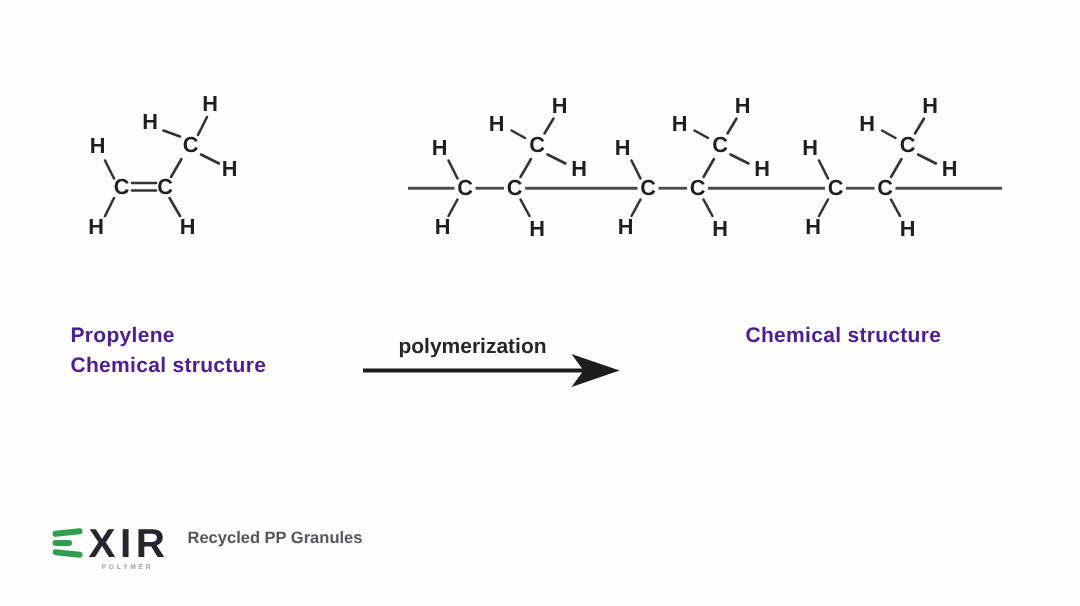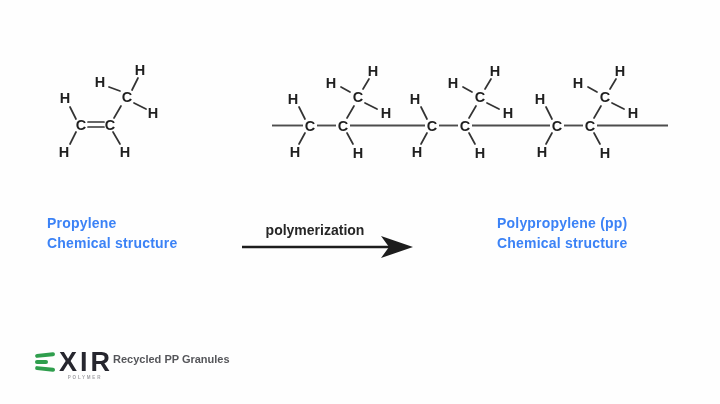--- a/index.html
+++ b/index.html
@@ -47,21 +47,21 @@
     fill: #262626;
     text-anchor: middle;
   }
 
   
   .mol-label {
     position: absolute;
     font-size: 14px;
     font-weight: 700;
     line-height: 20px;
-    color: #3b82f6;
+    color: #4c1d95;
     letter-spacing: 0.2px;
     white-space: nowrap;
   }
 
   
   .logo {
     position: absolute;
     left: 35px;
     top: 351px;
     display: flex;
@@ -101,20 +101,21 @@
   .logo-sub {
     display: block;
     font-size: 4.5px;
     font-weight: 700;
     letter-spacing: 1.8px;
     color: #a2a2a6;
     margin-top: 1.5px;
     margin-right: 2px;
   }
   .tagline {
+    margin-left: 12px;
     padding-top: 1px;
     font-size: 11px;
     font-weight: 700;
     line-height: 15px;
     color: #55565a;
     white-space: nowrap;
   }
 </style>
 </head>
 <body>
@@ -205,21 +206,20 @@
       <text class="arrowlabel" x="315" y="235">polymerization</text>
     </g>
   </svg>
 
   <div class="mol-label" style="left:47px; top:213px;">
     <div>Propylene</div>
     <div>Chemical structure</div>
   </div>
 
   <div class="mol-label" style="left:497px; top:213px;">
-    <div>Polypropylene (pp)</div>
     <div>Chemical structure</div>
   </div>
 
   <div class="logo">
     <div class="logo-e">
       <i class="b1"></i>
         <i class="b2"></i>
         <i class="b3"></i>
     </div>
     <div class="logo-word">

